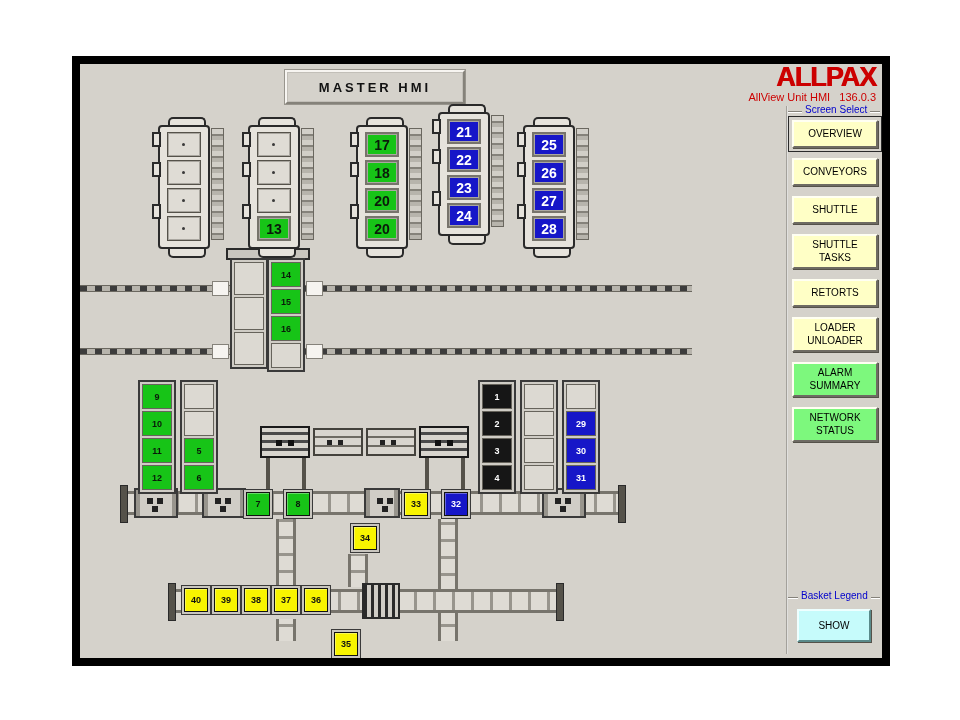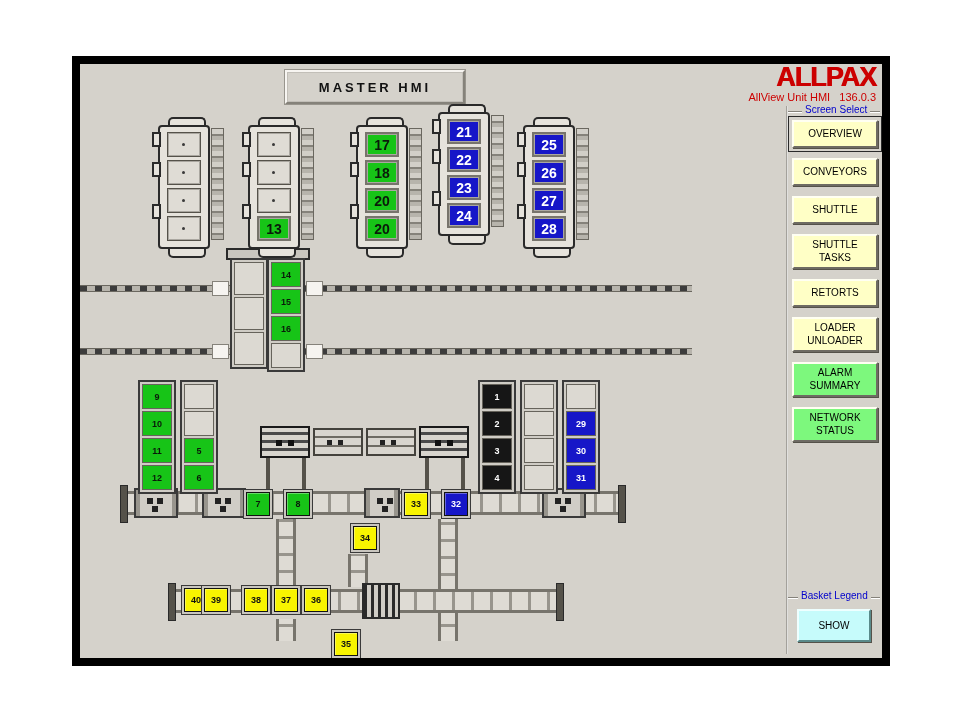--- a/index.html
+++ b/index.html
@@ -280,21 +280,21 @@
         </div>
         <div class="carrier" style="left: 361px; top: 425px;">
           <div class="fill filled" style="background: rgb(22, 22, 200); color: rgb(255, 255, 255);">32</div>
         </div>
         <div class="carrier" style="left: 270px; top: 459px;">
           <div class="fill filled" style="background: rgb(248, 244, 0); color: rgb(17, 17, 17);">34</div>
         </div>
         <div class="carrier" style="left: 101px; top: 521px;">
           <div class="fill filled" style="background: rgb(248, 244, 0); color: rgb(17, 17, 17);">40</div>
         </div>
-        <div class="carrier" style="left: 121px; top: 521px;">
+        <div class="carrier" style="left: 131px; top: 521px;">
           <div class="fill filled" style="background: rgb(248, 244, 0); color: rgb(17, 17, 17);">39</div>
         </div>
         <div class="carrier" style="left: 161px; top: 521px;">
           <div class="fill filled" style="background: rgb(248, 244, 0); color: rgb(17, 17, 17);">38</div>
         </div>
         <div class="carrier" style="left: 191px; top: 521px;">
           <div class="fill filled" style="background: rgb(248, 244, 0); color: rgb(17, 17, 17);">37</div>
         </div>
         <div class="carrier" style="left: 221px; top: 521px;">
           <div class="fill filled" style="background: rgb(248, 244, 0); color: rgb(17, 17, 17);">36</div>

